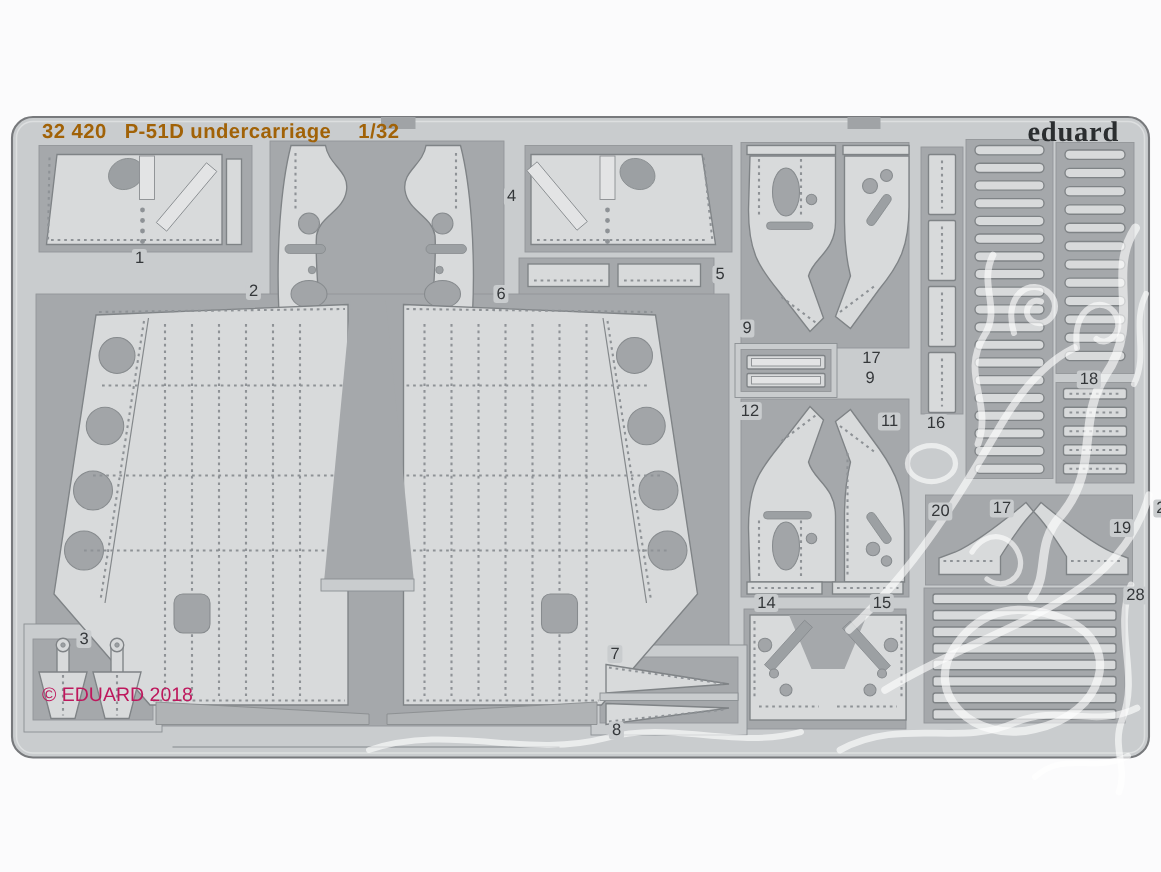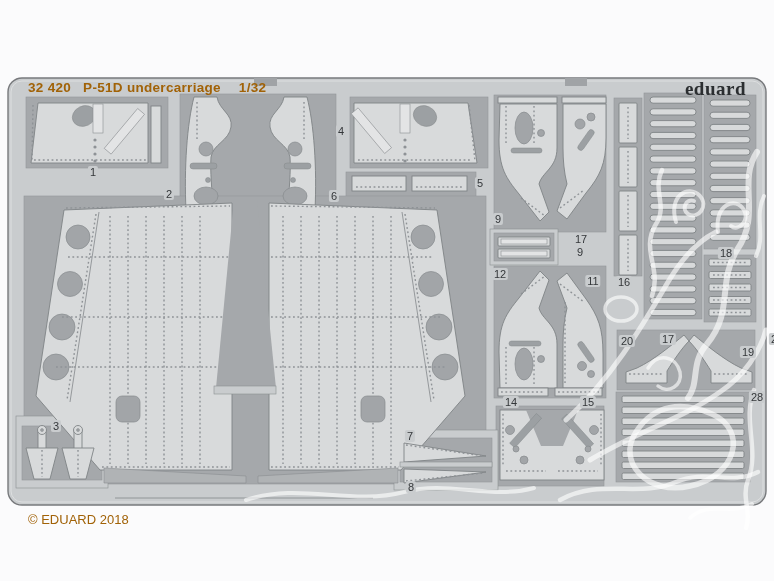--- a/index.html
+++ b/index.html
@@ -16,21 +16,21 @@
   .rv{stroke:#8e9296;stroke-width:1.4;fill:none;stroke-dasharray:1.8 2.6;}
   .ln{stroke:#84888b;stroke-width:.8;fill:none;}
   .wm{stroke:rgba(255,255,255,.62);fill:none;stroke-linecap:round;stroke-linejoin:round;}
   
   .txt{position:absolute;color:#303336;white-space:nowrap;}
   .title{left:28px;top:80px;font-weight:bold;font-size:13.5px;letter-spacing:.3px;color:#a16207;}
   .title span{margin-right:12px;}
   .title .scale{margin-left:6px;}
   .brand{right:28px;top:78px;font-family:"Liberation Serif",serif;font-weight:bold;
          font-size:19px;letter-spacing:.5px;color:#2b2e30;}
-  .copyright{left:28px;top:512px;font-size:13px;color:#a16207;}
+  .copyright{left:28px;top:455px;font-size:13px;color:#be185d;}
   .madein{right:19px;top:481px;font-size:13px;color:#3b3e41;}
   .plabel{position:absolute;transform:translate(-50%,-50%);font-size:11px;line-height:12px;
           color:#34373a;background:#c9ccce;padding:0 2px;border-radius:2px;}
 </style>
 </head>
 <body>
 
 <div class="stage">
 
 <svg width="774" height="581" viewBox="0 0 774 581">

